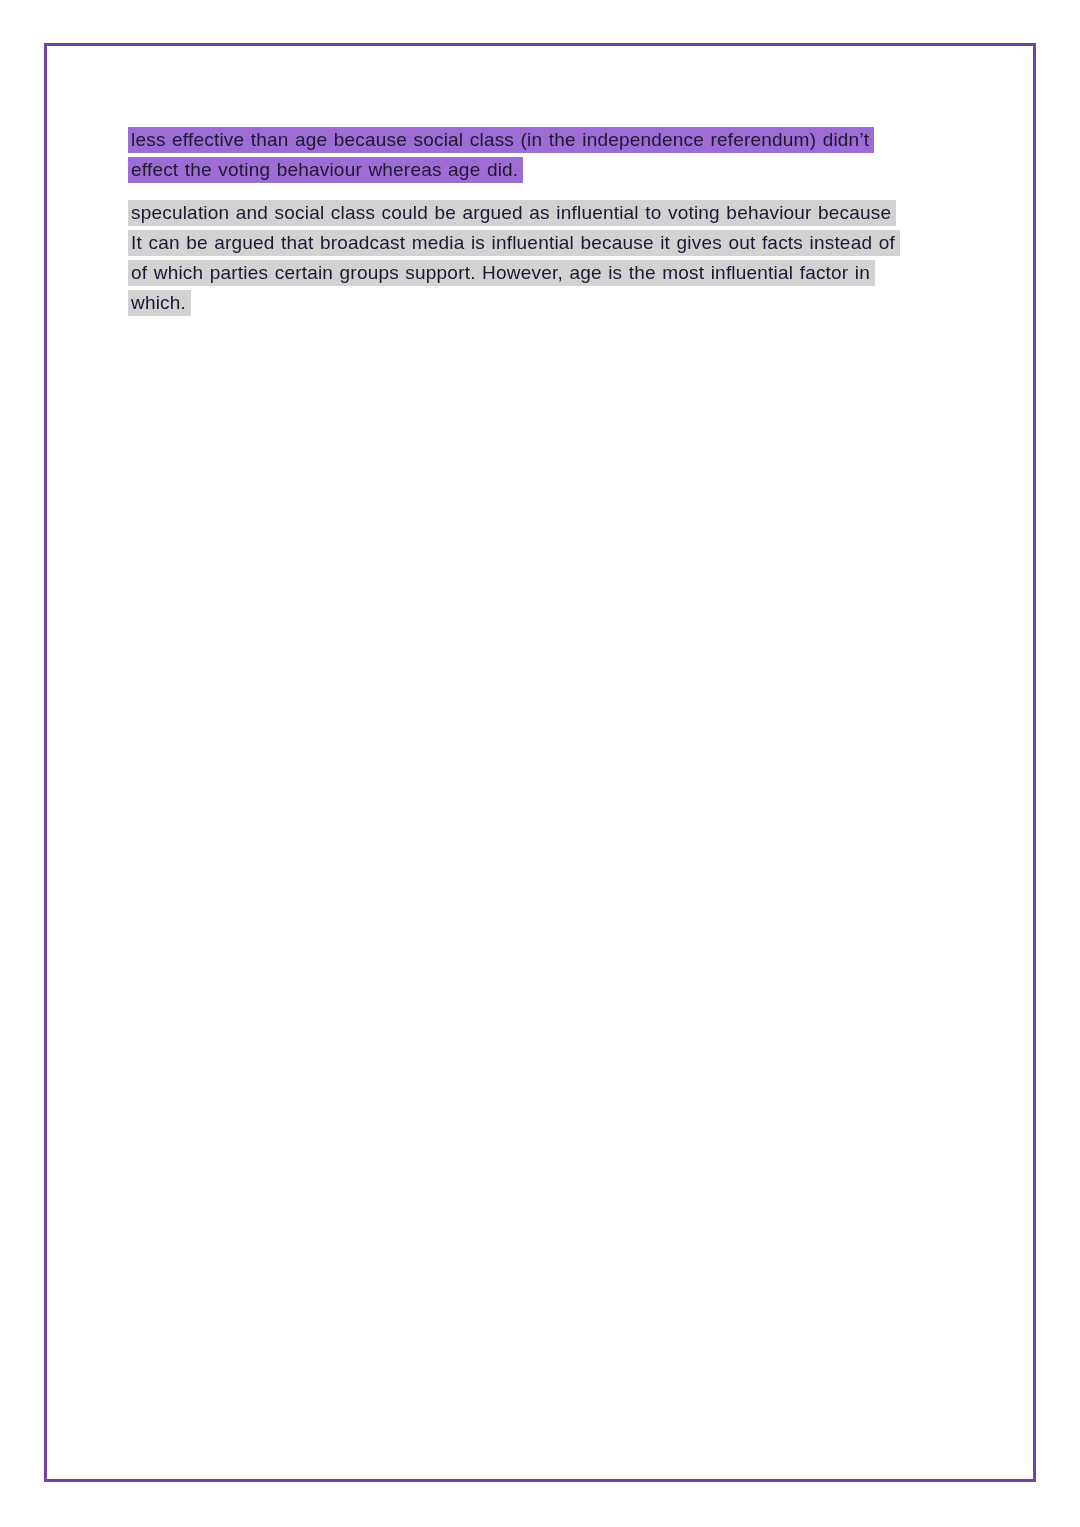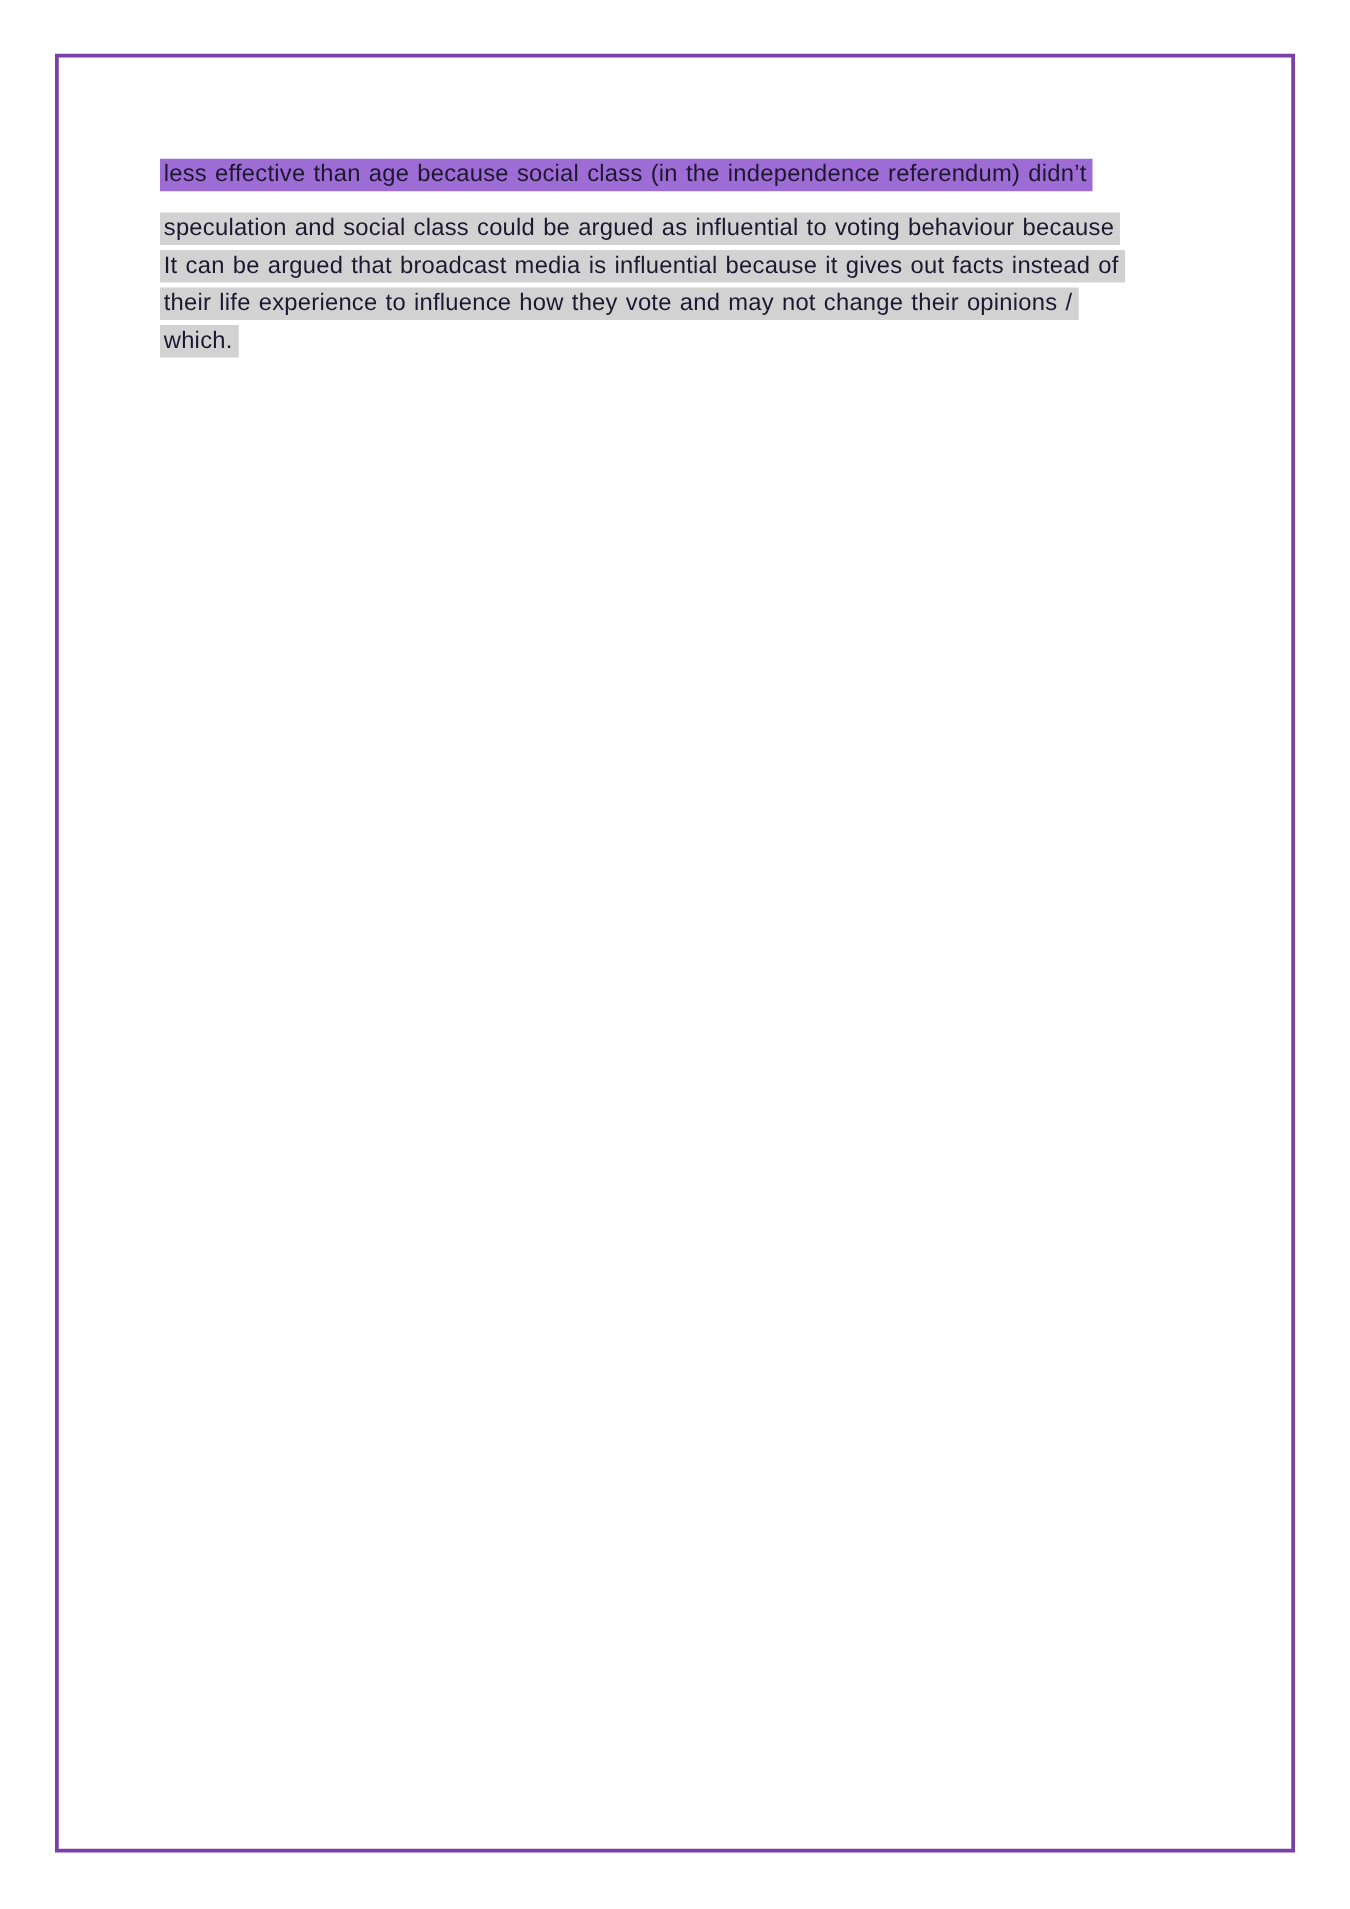--- a/index.html
+++ b/index.html
@@ -52,24 +52,25 @@
 </style>
 </head>
 <body>
 
 <div class="page">
   <div class="page-border">
     <div class="content">
 
       <p class="para">
         <span class="line hl-purple">less effective than age because social class (in the independence referendum) didn’t</span>
+        <span class="line hl-purple">effect the voting behaviour whereas age did.</span>
       </p>
 
       <p class="para">
         <span class="line hl-gray">speculation and social class could be argued as influential to voting behaviour because</span>
         <span class="line hl-gray">It can be argued that broadcast media is influential because it gives out facts instead of</span>
-        <span class="line hl-gray">their life experience to influence how they vote and may not change their opinions /</span>
+        <span class="line hl-gray">of which parties certain groups support. However, age is the most influential factor in</span>
         <span class="line hl-gray">which.</span>
       </p>
 
     </div>
   </div>
 </div>
 
 </body></html>

